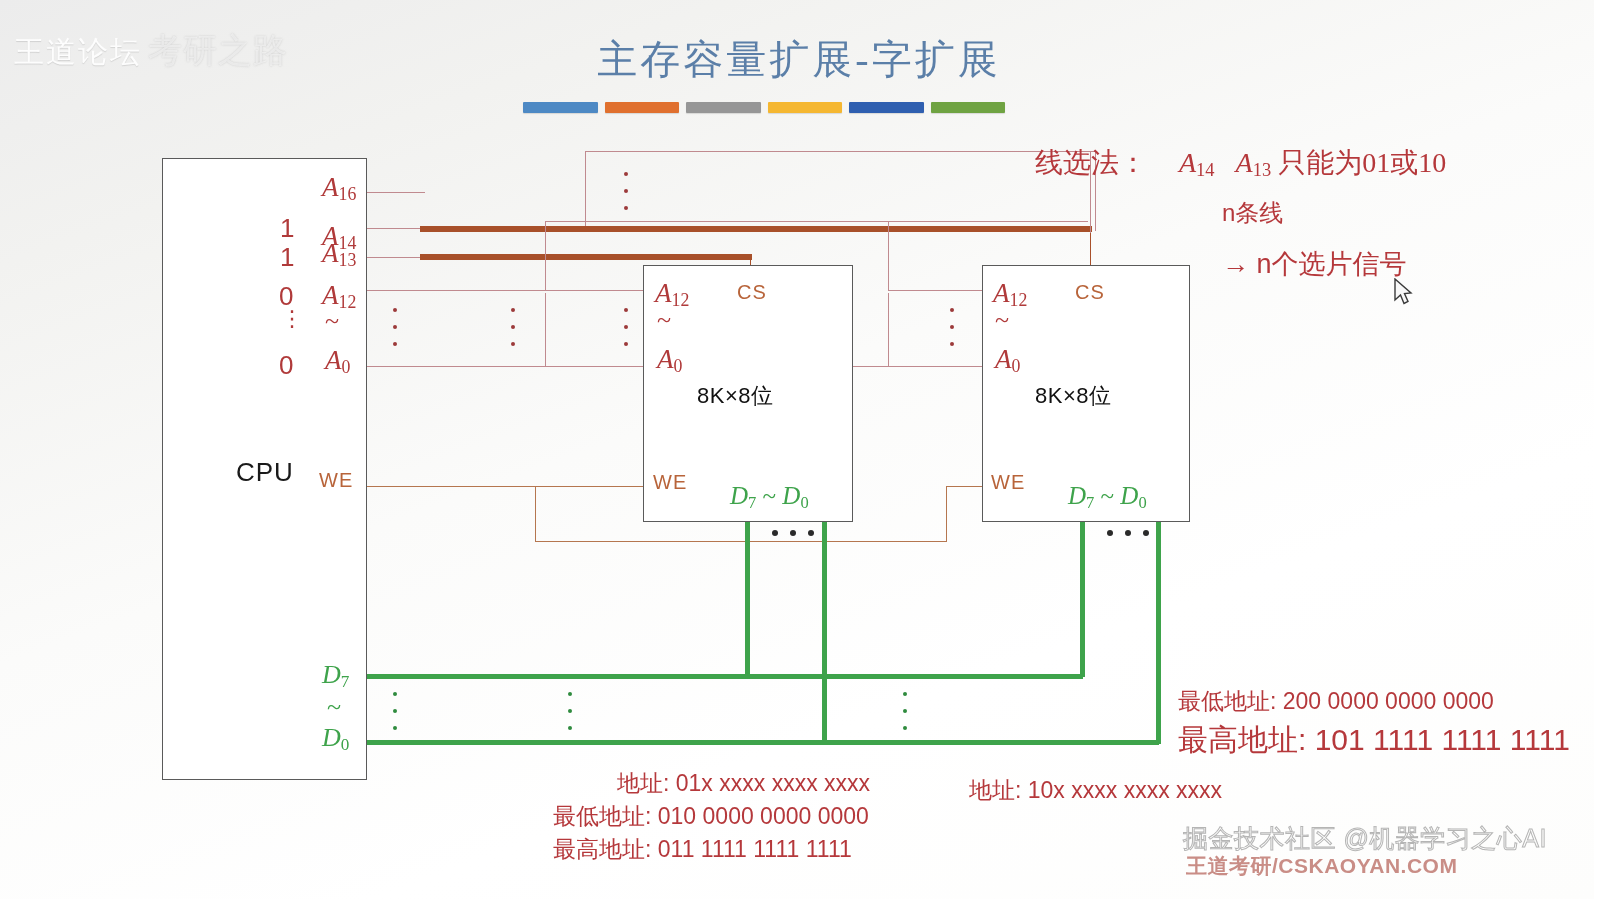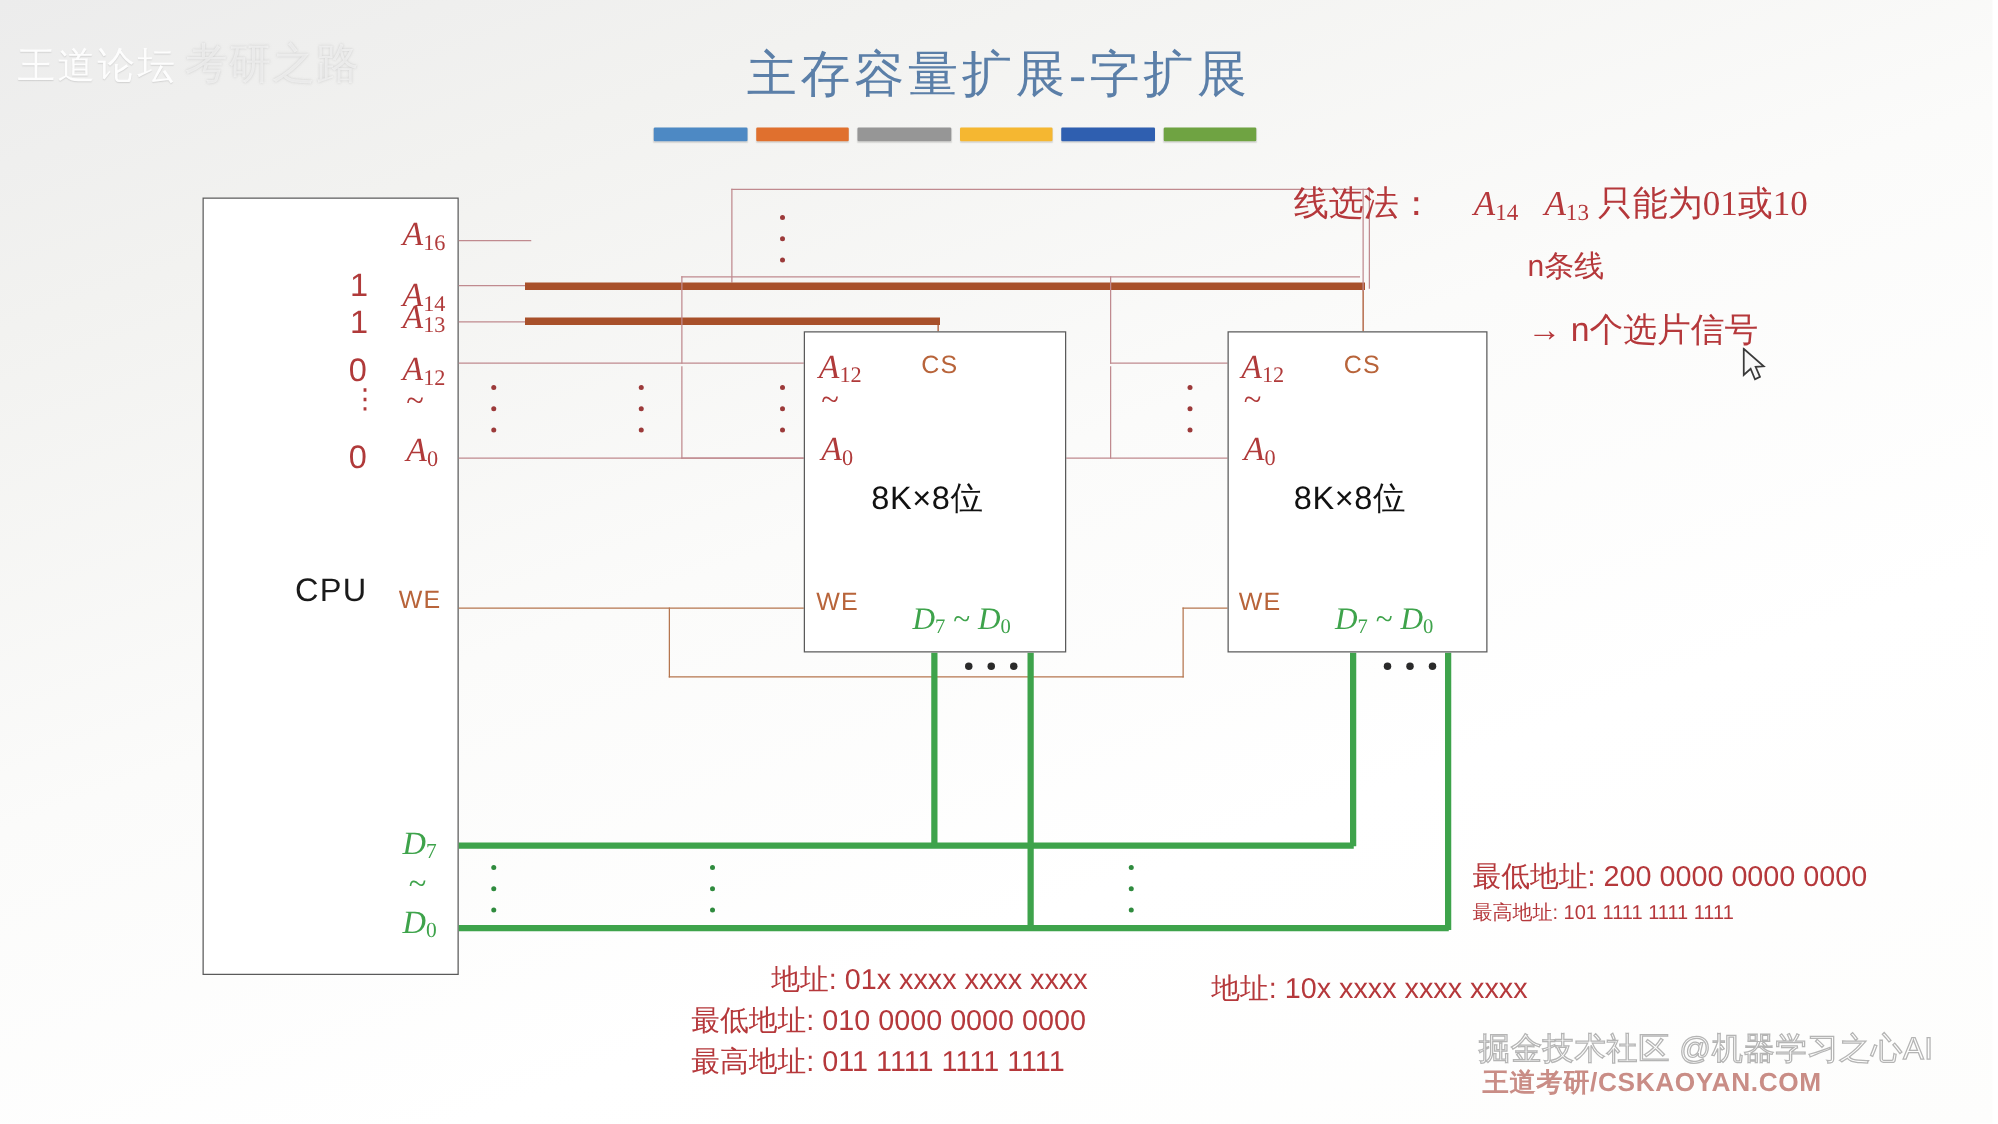--- a/index.html
+++ b/index.html
@@ -96,21 +96,21 @@
   .sub   { font-size: .66em; vertical-align: -.22em; font-style: normal; }
 
   .abit { font-size: 27px; }
   .bitval {
     position: absolute; font-size: 26px; color: #b03a3a;
     font-family: "Liberation Sans", sans-serif;
   }
   .tilde { font-size: 26px; color: #b03a3a; }
 
   .chip-cap {
-    position: absolute; font-size: 26px; color: #111;
+    position: absolute; font-size: 22px; color: #111;
     font-family: "Liberation Sans", sans-serif; letter-spacing: .5px;
   }
   .pin-cs, .pin-we {
     position: absolute; font-size: 20px; color: #b8643a;
     font-family: "Liberation Sans", sans-serif; letter-spacing: 1px;
   }
   .dlabel {
     position: absolute; font-size: 25px; color: #3ea34b;
     font-family: "Liberation Serif", serif; font-style: italic;
   }
@@ -326,21 +326,21 @@
     <span style="display:inline-block; width:18px;"></span>
     <i style="font-style:italic;"><span>A</span><span class="sub">14</span></i>
     <span style="display:inline-block; width:7px;"></span>
     <i style="font-style:italic;"><span>A</span><span class="sub">13</span></i>
     <span>只能为01或10</span>
   </div>
   <div class="note" style="left:1222px; top:197px; font-size:24px;">n条线</div>
   <div class="note" style="left:1222px; top:246px; font-size:27px;">→ n个选片信号</div>
 
   <div class="note" style="left:1178px; top:686px; font-size:23px;">最低地址: 200 0000 0000 0000</div>
-  <div class="note" style="left:1178px; top:720px; font-size:16px;">最高地址: 101 1111 1111 1111</div>
+  <div class="note" style="left:1178px; top:720px; font-size:30px;">最高地址: 101 1111 1111 1111</div>
 
   <div class="note" style="left:617px; top:768px; font-size:23px;">地址: 01x xxxx xxxx xxxx</div>
   <div class="note" style="left:553px; top:801px; font-size:23px;">最低地址: 010 0000 0000 0000</div>
   <div class="note" style="left:553px; top:834px; font-size:23px;">最高地址: 011 1111 1111 1111</div>
   <div class="note" style="left:969px; top:775px; font-size:23px;">地址: 10x xxxx xxxx xxxx</div>
 
   <div class="wm-bottom-gray">掘金技术社区 @机器学习之心AI</div>
   <div class="wm-bottom-red">王道考研/CSKAOYAN.COM</div>
 
   <svg id="cursor" width="22" height="30" viewBox="0 0 22 30">

